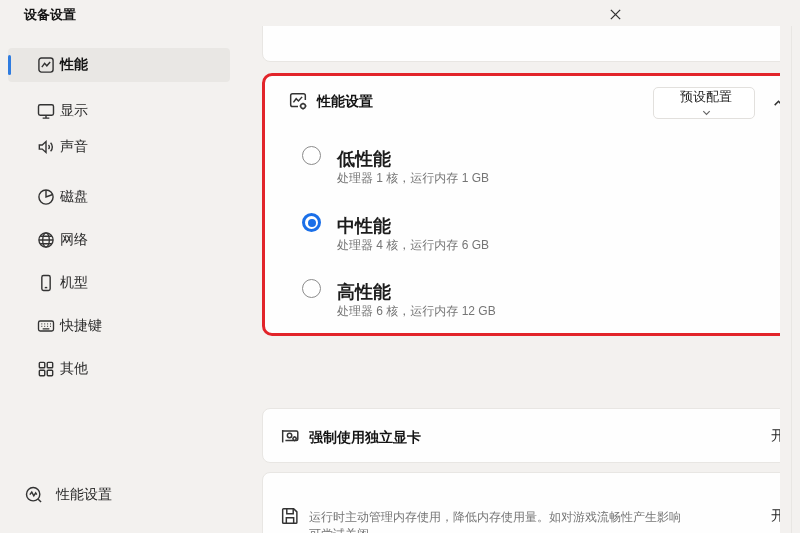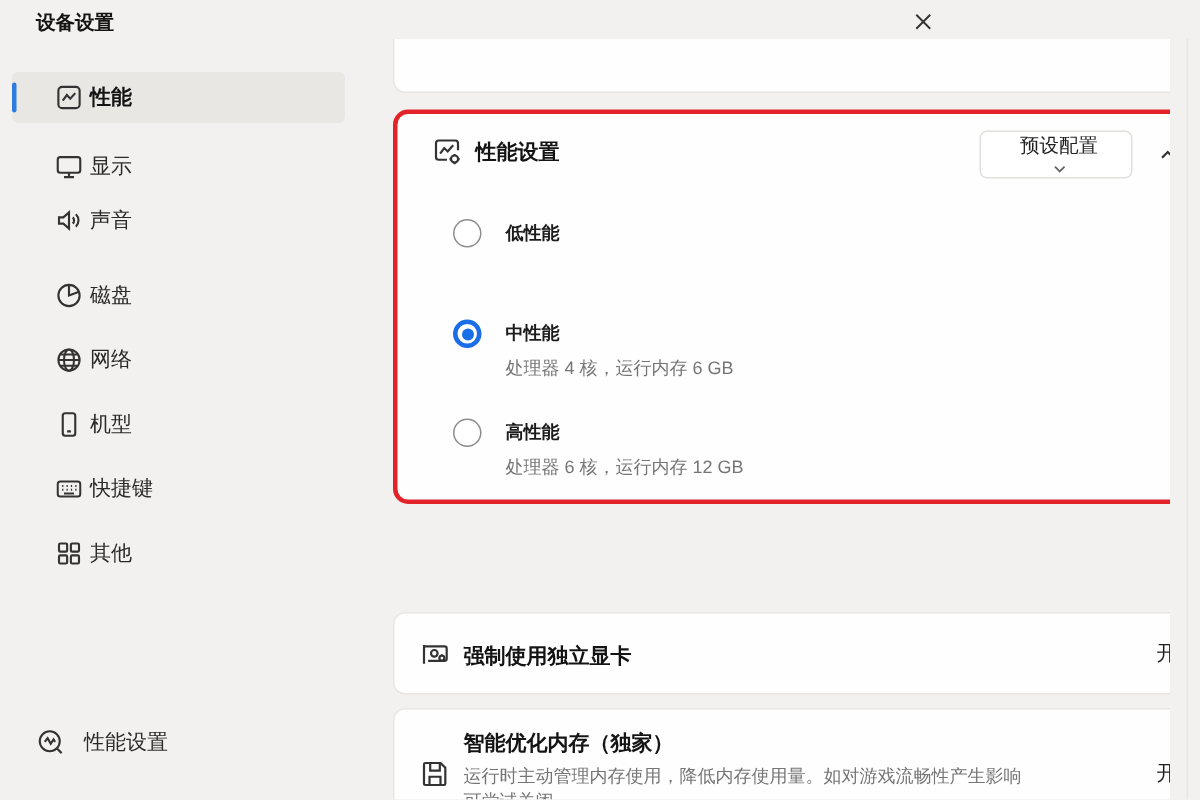--- a/index.html
+++ b/index.html
@@ -37,21 +37,21 @@
   .preset-btn { position:absolute; left:388px; top:11px; width:102px; height:32px; background:#fff;
     border:1px solid #e2e0dd; border-radius:5px; cursor:pointer; display:flex; align-items:center;
     padding:0 10px 0 14px; justify-content:space-between;flex-direction:column; }
   .preset-btn .txt { font-size:13px; color:#1f1f1f; }
   .collapse-btn { position:absolute; left:501px; top:15px; width:24px; height:24px; border:none;
     background:transparent; cursor:pointer; display:flex; align-items:center; justify-content:center; }
   .opt-radio { position:absolute; left:37px; width:19px; height:19px; border-radius:50%;
     border:1.5px solid #8c8c8c; background:#fff; cursor:pointer; }
   .opt-radio.on { border:3px solid #1a6fe8; display:flex; align-items:center; justify-content:center; }
   .opt-radio.on::after { content:""; width:8px; height:8px; border-radius:50%; background:#1a6fe8; }
-  .opt-label { position:absolute; left:72px; font-size:12px; font-weight:700; color:#1c1c1c; }
+  .opt-label { position:absolute; left:72px; font-size:18px; font-weight:700; color:#1c1c1c; }
   .opt-desc  { position:absolute; left:72px; font-size:12px; color:#757575; }
   
   .card-vram { top:319px; height:55px; }
   .card-gpu  { top:382px; height:55px; }
   .card-mem  { top:446px; height:92px; border-bottom-left-radius:0; border-bottom-right-radius:0; }
   .row-ic { position:absolute; left:16px; top:16px; width:22px; height:22px; }
   .row-title { position:absolute; left:46px; top:20px; font-size:14px; font-weight:700; color:#141414; }
   .row-chevron { position:absolute; right:14px; top:16px; width:24px; height:24px; border:none;
     background:transparent; cursor:pointer; display:flex; align-items:center; justify-content:center; }
   .toggle-wrap { position:absolute; right:16px; display:flex; align-items:center; gap:12px; }
@@ -207,20 +207,21 @@
     <button class="collapse-btn">
       <span>
         <svg width="13" height="13" viewBox="0 0 12 12">
             <path d="M2.5 7.5 L6 4 L9.5 7.5" stroke="#333" stroke-width="1.4" fill="none"></path>
           </svg>
       </span>
     </button>
 
     <span class="opt-radio" style="top:70px"></span>
     <span class="opt-label" style="top:71px">低性能</span>
+    <span class="opt-desc" style="top:94px">处理器 1 核，运行内存 1 GB</span>
 
     <span class="opt-radio on" style="top:137px"></span>
     <span class="opt-label" style="top:138px">中性能</span>
     <span class="opt-desc" style="top:161px">处理器 4 核，运行内存 6 GB</span>
 
     <span class="opt-radio" style="top:203px"></span>
     <span class="opt-label" style="top:204px">高性能</span>
     <span class="opt-desc" style="top:227px">处理器 6 核，运行内存 12 GB</span>
   </section>
 
@@ -245,21 +246,20 @@
   </section>
 
   <section class="card card-mem">
     <span class="mem-ic">
       <svg width="22" height="22" viewBox="0 0 24 24" fill="none" stroke="#333" stroke-width="1.6">
         <path d="M5 4 h11 l3.5 3.5 V19 a1 1 0 0 1-1 1 H5 a1 1 0 0 1-1-1 V5 a1 1 0 0 1 1-1 Z"></path>
         <path d="M8.5 4 v5.5 h7 V4"></path>
           <path d="M8 20 v-6 h8 v6"></path>
         </svg>
     </span>
-    <span class="mem-title">智能优化内存（独家）</span>
     <span class="mem-desc">运行时主动管理内存使用，降低内存使用量。如对游戏流畅性产生影响可尝试关闭。</span>
     <div class="toggle-wrap">
       <span class="toggle-state">开</span>
       <span class="toggle">
           <span class="knob"></span>
         </span>
     </div>
   </section>
 </main>
 

